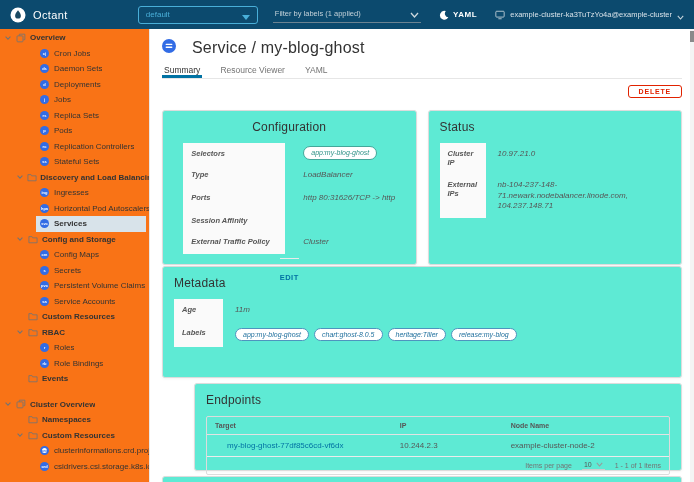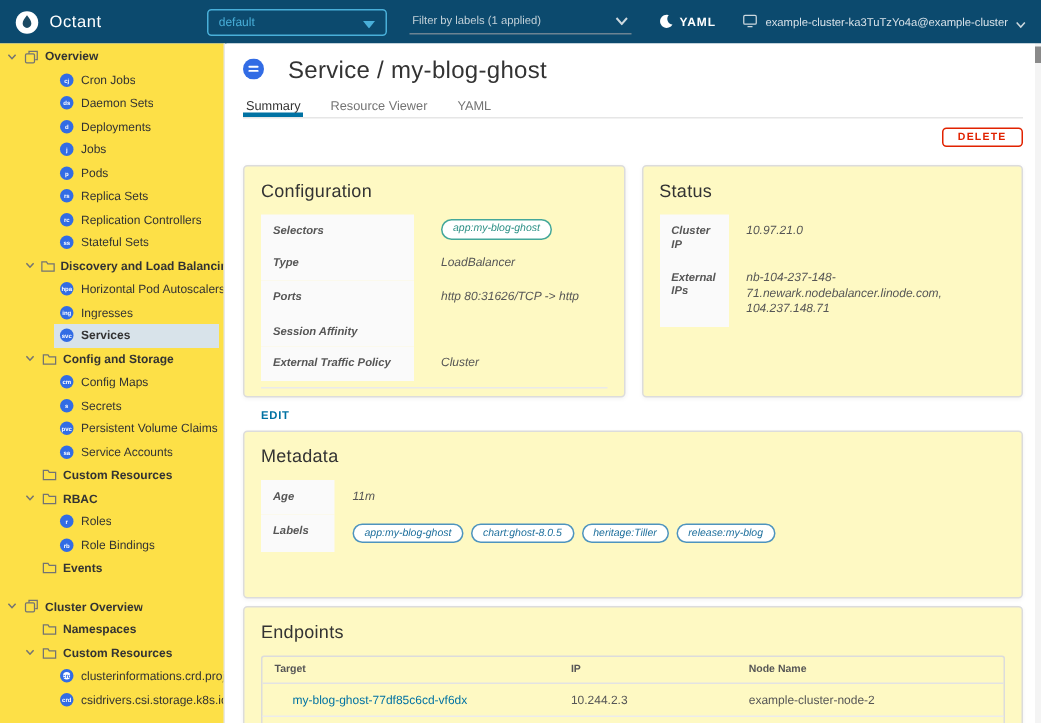--- a/index.html
+++ b/index.html
@@ -19,21 +19,21 @@
   .label-filter { margin-left:15px; width:148px; height:17px; border-bottom:1px solid #6c8392;
     display:flex; align-items:center; justify-content:space-between; padding:0 2px 2px 2px; }
   .label-filter .txt { color:#c3d1d9; font-size:7.5px; }
   .flex-spacer { flex:1; }
   .theme-toggle { display:flex; align-items:center; gap:4px; margin-right:18px; cursor:pointer; }
   .theme-toggle .txt { color:#fff; font-size:8px; font-weight:700; letter-spacing:.6px; }
   .context { display:flex; align-items:center; gap:5px; cursor:pointer; }
   .context .txt { color:#d8e2e9; font-size:7.5px; }
 
   
-  .sidebar { position:absolute; top:29px; left:0; bottom:0; width:150px; background:#fde047;
+  .sidebar { position:absolute; top:29px; left:0; bottom:0; width:150px; background:#f97316;
     border-right:1px solid #e8e8e8; overflow:hidden; padding-top:1px; }
   .nav-row { height:15.5px; display:flex; align-items:center; font-size:8px; color:#333;
     cursor:pointer; white-space:nowrap; overflow:hidden; }
   .nav-row.lvl1 { padding-left:4px; font-weight:700; }
   .nav-row.lvl2 { padding-left:16px; font-weight:700; }
   .nav-row.lvl3 { padding-left:40px; font-weight:400; }
   .nav-row.lvl3.selected { padding-left:4px; margin-left:36px; margin-right:3px;
     background:#D8E3EA; font-weight:700; }
   .chev { width:12px; display:flex; align-items:center; }
   .chev-pad { width:12px; display:inline-block; }
@@ -52,43 +52,43 @@
   .page-title { font-size:16px; font-weight:400; color:#333; letter-spacing:.2px; }
   .tabs { margin-top:3px; border-bottom:1px solid #e6e6e6; display:flex; }
   .tab { font-size:8.5px; color:#737373; padding:3px 2px 0; margin-right:16px;
     cursor:pointer; border-bottom:3px solid transparent; }
   .tab.active { color:#333; border-bottom-color:#0072A3; font-weight:400; }
   .toolbar { display:flex; justify-content:flex-end; margin-top:6px; height:13px; }
   .delete-btn { background:#fff; border:1px solid #E12200; color:#E12200; font-size:7px;
     font-weight:700; letter-spacing:.8px; border-radius:3px; padding:2px 10px;
     cursor:pointer; font-family:"Liberation Sans", sans-serif; }
   .cards-row { display:flex; gap:11px; margin-top:12px; }
-  .card { background:#fef9c3; border:1px solid #dcdcdc; border-radius:3px;
-    box-shadow:0 1px 3px rgba(0,0,0,.05); padding:9px 11px; }
+  .card { background:#5eead4; border:1px solid #dcdcdc; border-radius:3px;
+    box-shadow:0 1px 3px rgba(0,0,0,.05); padding:9px 11px;align-items:center; }
   .card h2 { font-size:12px; font-weight:400; color:#333; margin-bottom:9px; letter-spacing:.2px; }
   .config-card { flex:1; height:155px; display:flex; flex-direction:column; }
   .status-card { flex:1; height:155px; }
   .sum-table { flex:1;font-style:italic; }
   .sum-row { display:flex; }
   .sum-label { width:102px; background:#fafafa; padding:6px 8px; font-size:7.5px;
     font-weight:700; color:#565656; line-height:1.25; flex:none; }
   .sum-value { flex:1; padding:6px 0 6px 18px; font-size:8px; color:#565656; line-height:1.35; }
   .narrow .sum-label { width:46px; }
   .narrow .sum-value { padding-left:12px; }
   .meta .sum-label { width:49px; }
   .meta .sum-value { padding-left:12px; }
   .pill { display:inline-block; border:1px solid; border-radius:8px; padding:2px 7px;
     font-size:7px; line-height:1.1; cursor:pointer; background:#fff; }
   .pill.teal { color:#2E9186; border-color:#44A79A; }
   .pill.blue { color:#21719E; border-color:#4E94BE; margin-right:5px; }
   .card-footer { border-top:1px solid #eaeaea; padding-top:7px; margin-top:4px; }
   .edit-link { font-size:7.5px; font-weight:700; color:#0072A3; letter-spacing:.5px;
     cursor:pointer; text-decoration:none; }
-  .metadata-card { margin-top:22px; height:112px; }
-  .endpoints-card { margin-top:5px; height:88px; }
+  .metadata-card { margin-top:1px; height:112px; }
+  .endpoints-card { margin-top:5px; height:88px;margin-left:32px; }
   .ep-table { border:1px solid #dcdcdc; border-radius:2px; }
   .ep-row { display:flex; align-items:center; }
   .ep-th { font-size:7px; font-weight:700; color:#565656; padding:5px 8px; }
   .ep-head { border-bottom:1px solid #e3e3e3; }
   .ep-td { font-size:8px; color:#565656; padding:6px 8px; }
   .ep-body .ep-row { border-bottom:1px solid #ececec; }
   .c0 { width:40%; } .c1 { width:24%; } .c2 { flex:1; }
   .ep-link { color:#0072A3; cursor:pointer; text-decoration:none;padding-left:12px; }
   .ep-foot { display:flex; justify-content:flex-end; align-items:center; gap:10px;
     padding:4px 8px; font-size:7px; color:#737373; }
@@ -184,28 +184,28 @@
       </div>
       <div class="nav-row lvl3">
         <span class="res-icon">d</span>
         <span class="nav-label">Deployments</span>
       </div>
       <div class="nav-row lvl3">
         <span class="res-icon">j</span>
         <span class="nav-label">Jobs</span>
       </div>
       <div class="nav-row lvl3">
+        <span class="res-icon">rs</span>
+        <span class="nav-label">Replica Sets</span>
+      </div>
+      <div class="nav-row lvl3">
         <span class="res-icon">p</span>
         <span class="nav-label">Pods</span>
       </div>
       <div class="nav-row lvl3">
-        <span class="res-icon">rs</span>
-        <span class="nav-label">Replica Sets</span>
-      </div>
-      <div class="nav-row lvl3">
         <span class="res-icon">rc</span>
         <span class="nav-label">Replication Controllers</span>
       </div>
       <div class="nav-row lvl3">
         <span class="res-icon">ss</span>
         <span class="nav-label">Stateful Sets</span>
       </div>
       <div class="nav-row lvl2">
         <span class="chev">
           <svg width="8" height="8" viewBox="0 0 10 10">
@@ -213,26 +213,26 @@
           </svg>
         </span>
         <span class="nav-ico">
           <svg width="10" height="9" viewBox="0 0 12 11">
             <path d="M1 2h3.8l1 1.5H11v6H1z" fill="none" stroke="#737373" stroke-width="1"></path>
           </svg>
         </span>
         <span class="nav-label">Discovery and Load Balancing</span>
       </div>
       <div class="nav-row lvl3">
+        <span class="res-icon">ing</span>
+        <span class="nav-label">Ingresses</span>
+      </div>
+      <div class="nav-row lvl3">
         <span class="res-icon">hpa</span>
         <span class="nav-label">Horizontal Pod Autoscalers</span>
-      </div>
-      <div class="nav-row lvl3">
-        <span class="res-icon">ing</span>
-        <span class="nav-label">Ingresses</span>
       </div>
       <div class="nav-row lvl3 selected">
         <span class="res-icon">svc</span>
         <span class="nav-label">Services</span>
       </div>
       <div class="nav-row lvl2">
         <span class="chev">
           <svg width="8" height="8" viewBox="0 0 10 10">
             <path d="M2 3.2L5 6.4l3-3.2" fill="none" stroke="#737373" stroke-width="1.3"></path>
           </svg>

